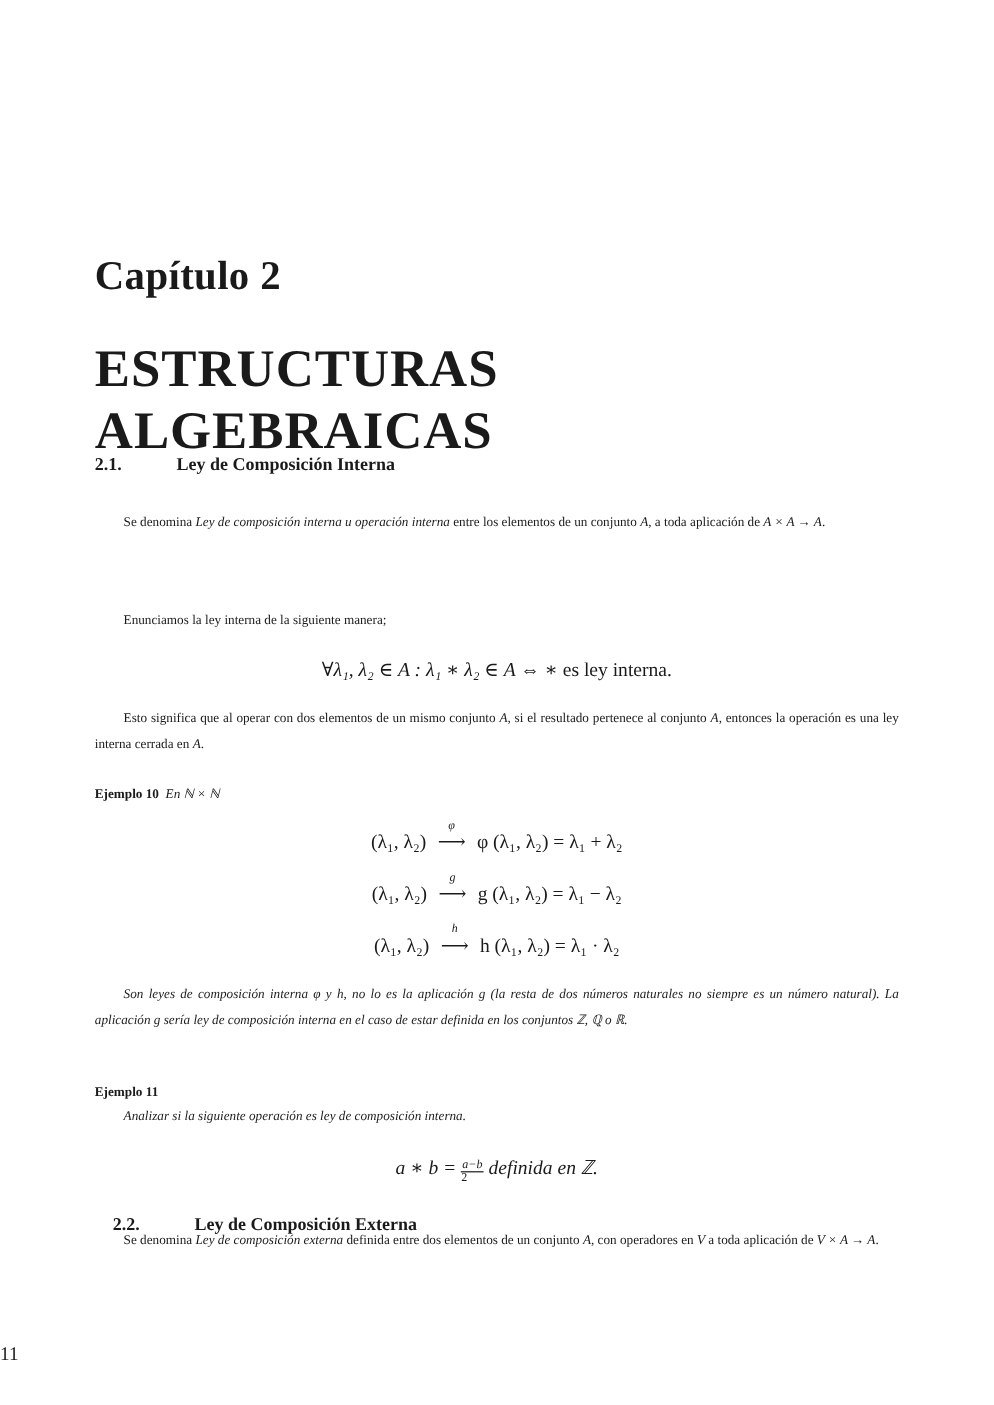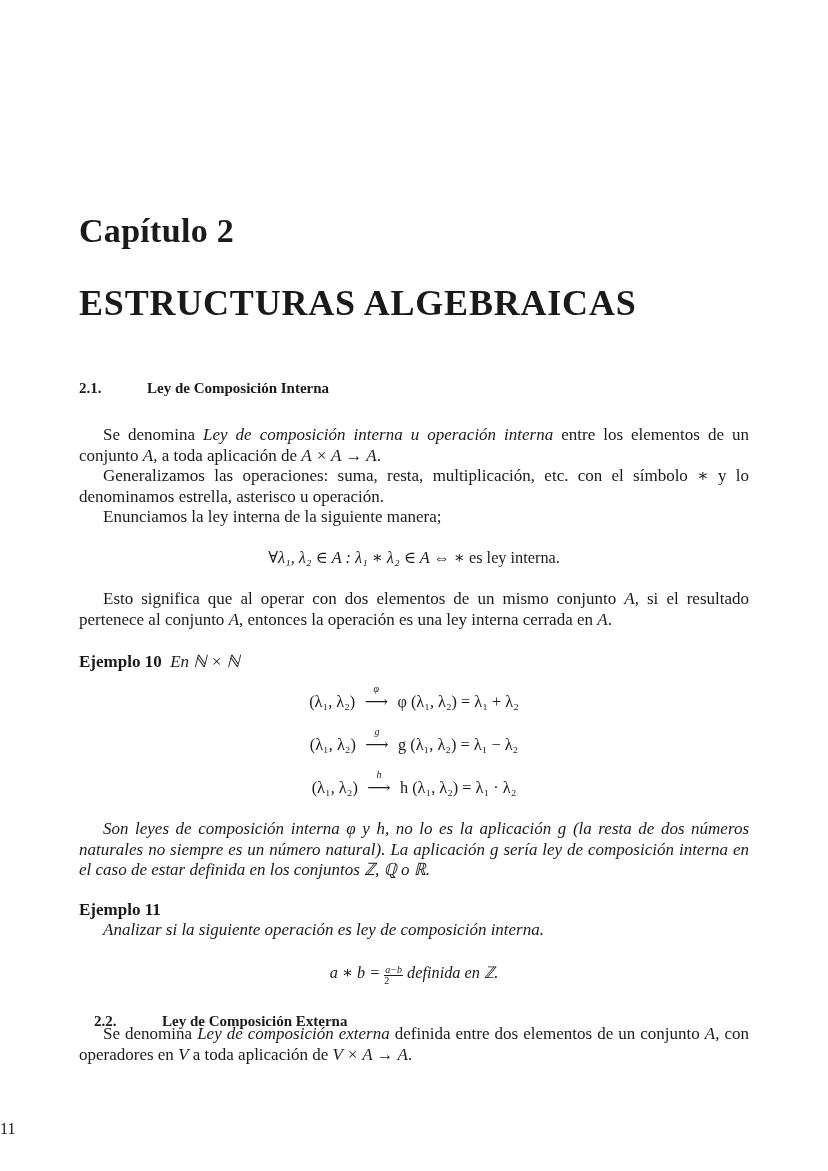--- a/index.html
+++ b/index.html
@@ -1,26 +1,26 @@
 <!DOCTYPE html>
 <html><head>
   <meta charset="utf-8">
   <style>
     html, body { margin:0; padding:0; background:#ffffff; }
     body { width:828px; height:1171px; position:relative; overflow:hidden;
       font-family:"Liberation Serif","DejaVu Serif",serif; color:#1a1a1a; }
     .page { position:absolute; left:0; top:0; width:724px; height:1171px; }
     .abs { position:absolute; }
     .chap-label { left:79px; top:212px; font-size:34px; font-weight:bold; letter-spacing:0.3px; }
-    .chap-title { left:79px; top:282px; font-size:36px; font-weight:bold; letter-spacing:0.8px; }
+    .chap-title { left:79px; top:282px; font-size:44px; font-weight:bold; letter-spacing:0.8px; }
     .sec { font-size:15px; font-weight:bold; }
     .sec .num { display:inline-block; width:68px; }
     .sec1 { left:79px; top:380px; }
     .sec2 { left:94px; top:1013px; }
-    .p { left:79px; width:670px; font-size:17px; line-height:20.5px; text-align:justify; }
+    .p { left:79px; width:670px; font-size:11px; line-height:20.5px; text-align:justify; }
     .indent { text-indent:24px; }
     i, .it { font-style:italic; }
     .center { left:79px; width:670px; text-align:center; font-size:16.3px; }
     .bold { font-weight:bold; }
     .arrow { display:inline-block; position:relative; width:34px; text-align:center; }
     .arrow .lab { position:absolute; left:0; right:0; top:-9px; font-size:10px; font-style:italic; }
     .arrow .line { display:inline-block; }
     .frac { display:inline-block; vertical-align:-6px; text-align:left; font-size:10px; line-height:10px; }
     .frac .n { display:block; border-bottom:1px solid #1a1a1a; padding:0 1px; font-style:italic; }
     .frac .d { display:block; }
@@ -35,21 +35,20 @@
   <div class="abs chap-title">ESTRUCTURAS ALGEBRAICAS</div>
 
   <div class="abs sec sec1">
     <span class="num">2.1.</span><span>Ley de Composición Interna</span>
   </div>
 
   <div class="abs p indent" style="top:425px;">
     <span>Se denomina </span><i>Ley de composición interna u operación interna</i><span> entre los elementos de un conjunto </span><i>A</i><span>, a toda aplicación de </span><i>A × A → A</i><span>.</span>
   </div>
 
-  <div class="abs p indent" style="top:466px;">Generalizamos las operaciones: suma, resta, multiplicación, etc. con el símbolo ∗ y lo denominamos estrella, asterisco u operación.</div>
 
   <div class="abs p indent" style="top:507px;">Enunciamos la ley interna de la siguiente manera;</div>
 
   <div class="abs center" style="top:548px;">
     <i>∀λ₁, λ₂ ∈ A : λ₁ ∗ λ₂ ∈ A ⇔ ∗</i><span> es ley interna.</span>
   </div>
 
   <div class="abs p indent" style="top:589px;">
     <span>Esto significa que al operar con dos elementos de un mismo conjunto </span><i>A</i><span>, si el resultado pertenece al conjunto </span><i>A</i><span>, entonces la operación es una ley interna cerrada en </span><i>A</i><span>.</span>
   </div>

